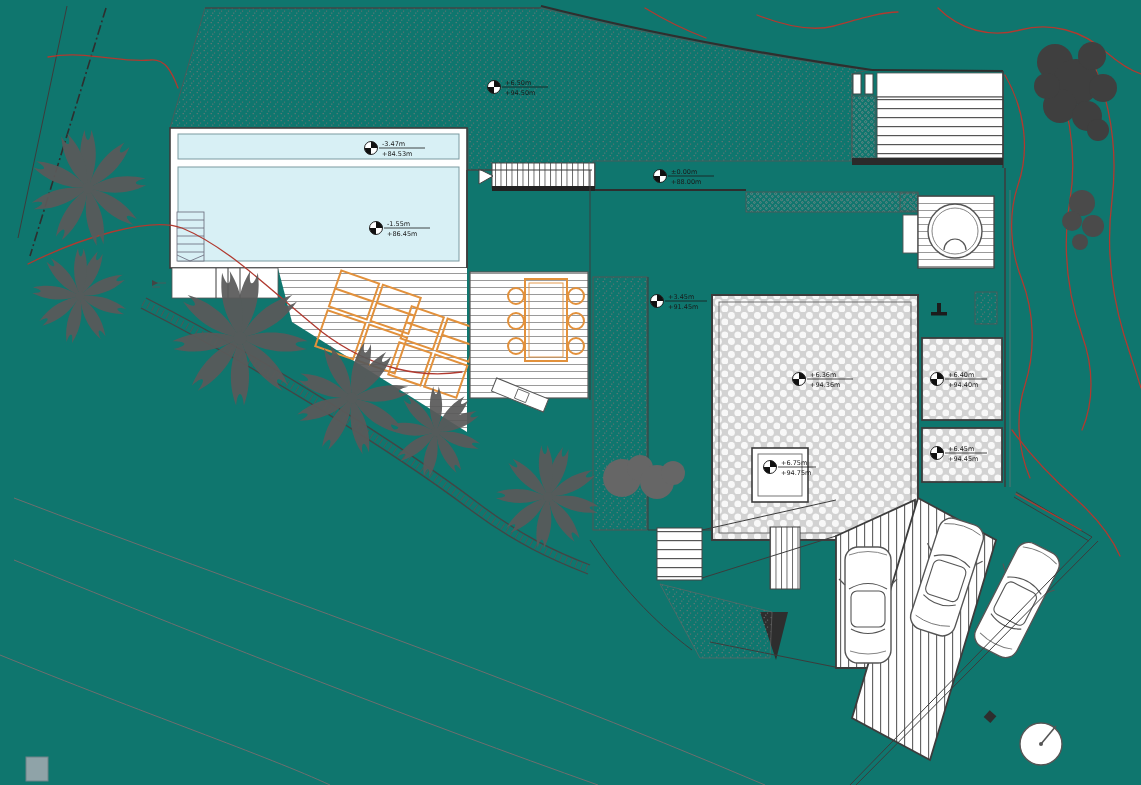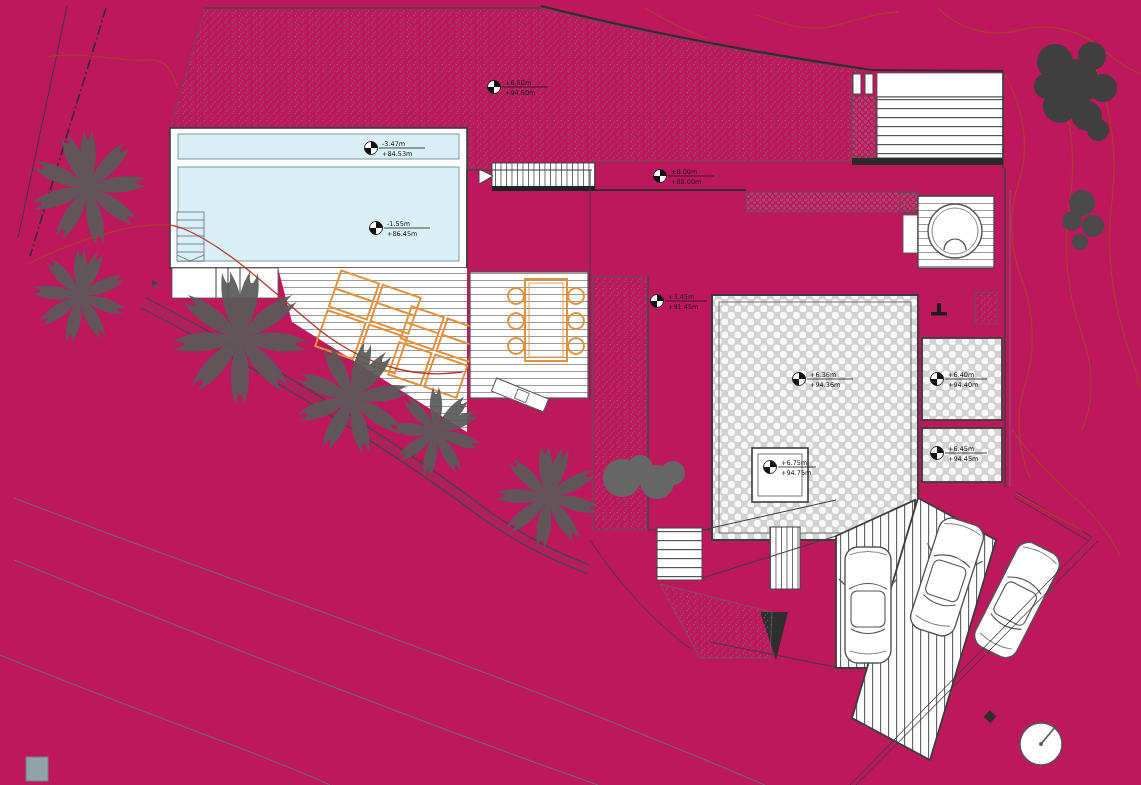--- a/index.html
+++ b/index.html
@@ -1,16 +1,16 @@
 <!DOCTYPE html>
 <html><head>
 <meta charset="utf-8">
 <style>
   html,body{margin:0;padding:0;background:#fff;}
-  #stage{position:relative;width:1141px;height:785px;background:#be185d;overflow:hidden;
+  #stage{position:relative;width:1141px;height:785px;background:#0f766e;overflow:hidden;
          font-family:"Liberation Sans", sans-serif;}
   svg{display:block;}
   .thin  {stroke:#6e6e6e;stroke-width:1;fill:none;}
   .w1    {stroke:#3c3c3c;stroke-width:1;fill:none;}
   .w15   {stroke:#3c3c3c;stroke-width:1.5;fill:none;}
   .w2    {stroke:#2e2e2e;stroke-width:2.2;fill:none;}
   .red   {stroke:#b03a30;stroke-width:1.3;fill:none;stroke-linecap:round;}
   .orange{stroke:#e2913c;stroke-width:2;fill:none;}
   .lvl-text{font:6.5px "DejaVu Sans", sans-serif;fill:#1a1a1a;}
   .ldr   {stroke:#1a1a1a;stroke-width:0.8;}

